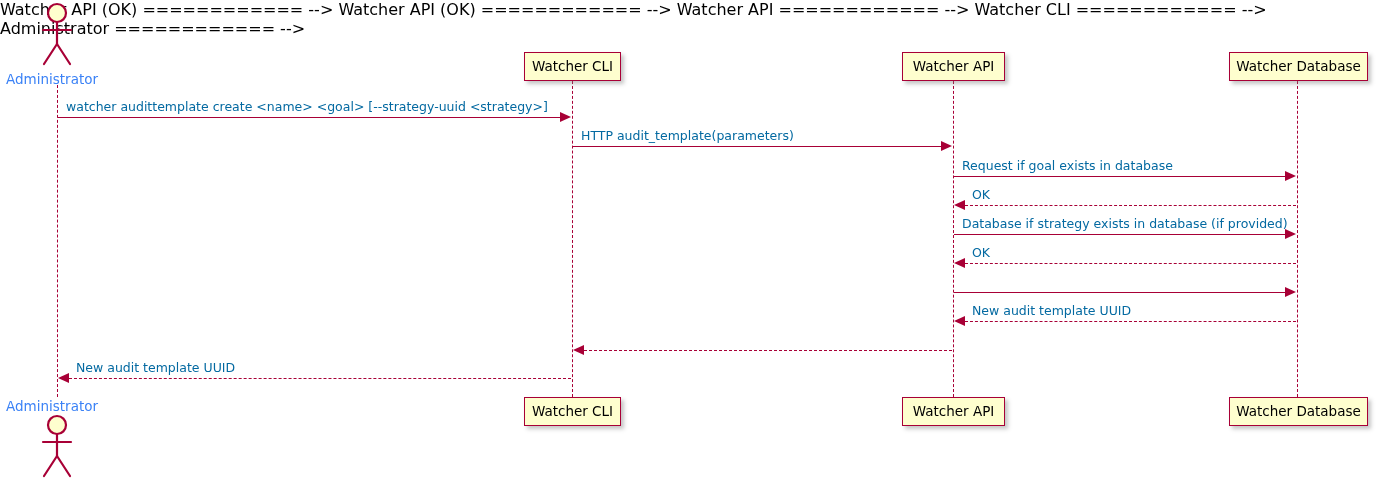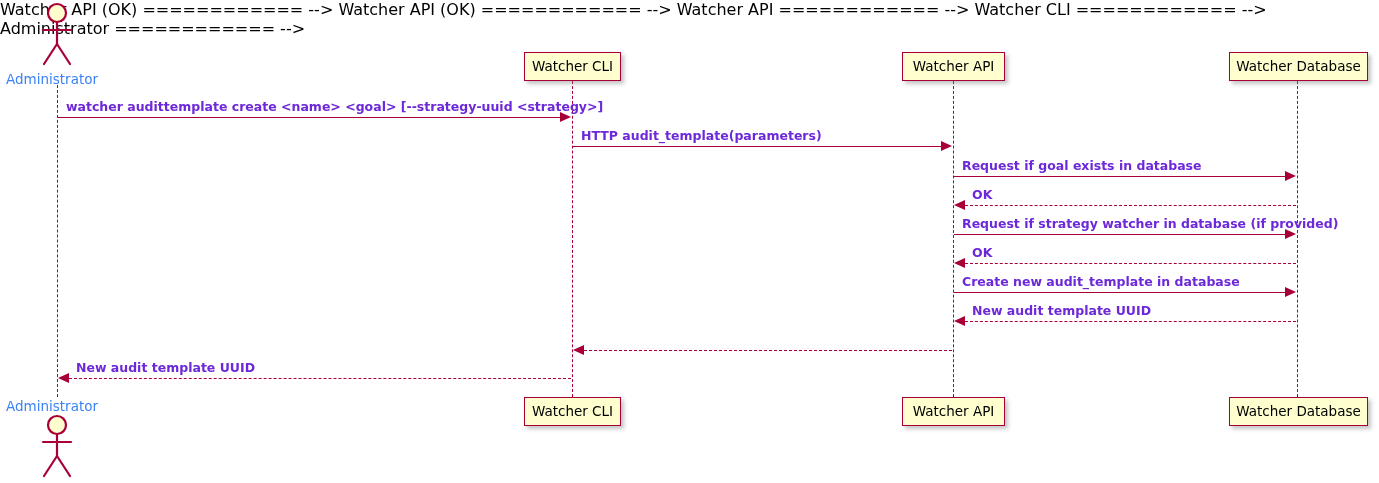--- a/index.html
+++ b/index.html
@@ -76,25 +76,24 @@
     border-left: 11px solid #A80036;
   }
   .msg-arrow.left {
     border-top: 5px solid transparent;
     border-bottom: 5px solid transparent;
     border-right: 11px solid #A80036;
   }
   .msg-label {
     position: absolute;
     font-size: 12.5px;
-    color: #6d28d9;
+    color: #0369a1;
     white-space: nowrap;
     line-height: 1;
     z-index: 4;
-    font-weight: bold;
   }
 </style>
 </head>
 <body>
 
 <div id="diagram">
 
   
   <div class="lifeline" style="left:57px; top:85px; height:312px;"></div>
   <div class="lifeline" style="left:572px; top:81px; height:316px;"></div>
@@ -142,31 +141,30 @@
   <div class="msg-label" style="left:962px; top:160px;text-align:center;">Request if goal exists in database</div>
 
    Watcher API (OK) ============ --&gt;
   <div class="msg-line dashed" style="left:965px; top:205px; width:331px;"></div>
   <div class="msg-arrow left" style="left:954px; top:200px;"></div>
   <div class="msg-label" style="left:972px; top:189px;">OK</div>
 
   
   <div class="msg-line" style="left:954px; top:234px; width:331px;"></div>
   <div class="msg-arrow right" style="left:1285px; top:229px;"></div>
-  <div class="msg-label" style="left:962px; top:218px;">Request if strategy watcher in database (if provided)</div>
+  <div class="msg-label" style="left:962px; top:218px;">Database if strategy exists in database (if provided)</div>
 
    Watcher API (OK) ============ --&gt;
   <div class="msg-line dashed" style="left:965px; top:263px; width:331px;"></div>
   <div class="msg-arrow left" style="left:954px; top:258px;"></div>
   <div class="msg-label" style="left:972px; top:247px;">OK</div>
 
   
   <div class="msg-line" style="left:954px; top:292px; width:331px;"></div>
   <div class="msg-arrow right" style="left:1285px; top:287px;"></div>
-  <div class="msg-label" style="left:962px; top:276px;">Create new audit_template in database</div>
 
    Watcher API ============ --&gt;
   <div class="msg-line dashed" style="left:965px; top:321px; width:331px;"></div>
   <div class="msg-arrow left" style="left:954px; top:316px;"></div>
   <div class="msg-label" style="left:972px; top:305px;">New audit template UUID</div>
 
    Watcher CLI ============ --&gt;
   <div class="msg-line dashed" style="left:584px; top:350px; width:368px;"></div>
   <div class="msg-arrow left" style="left:573px; top:345px;"></div>
 

